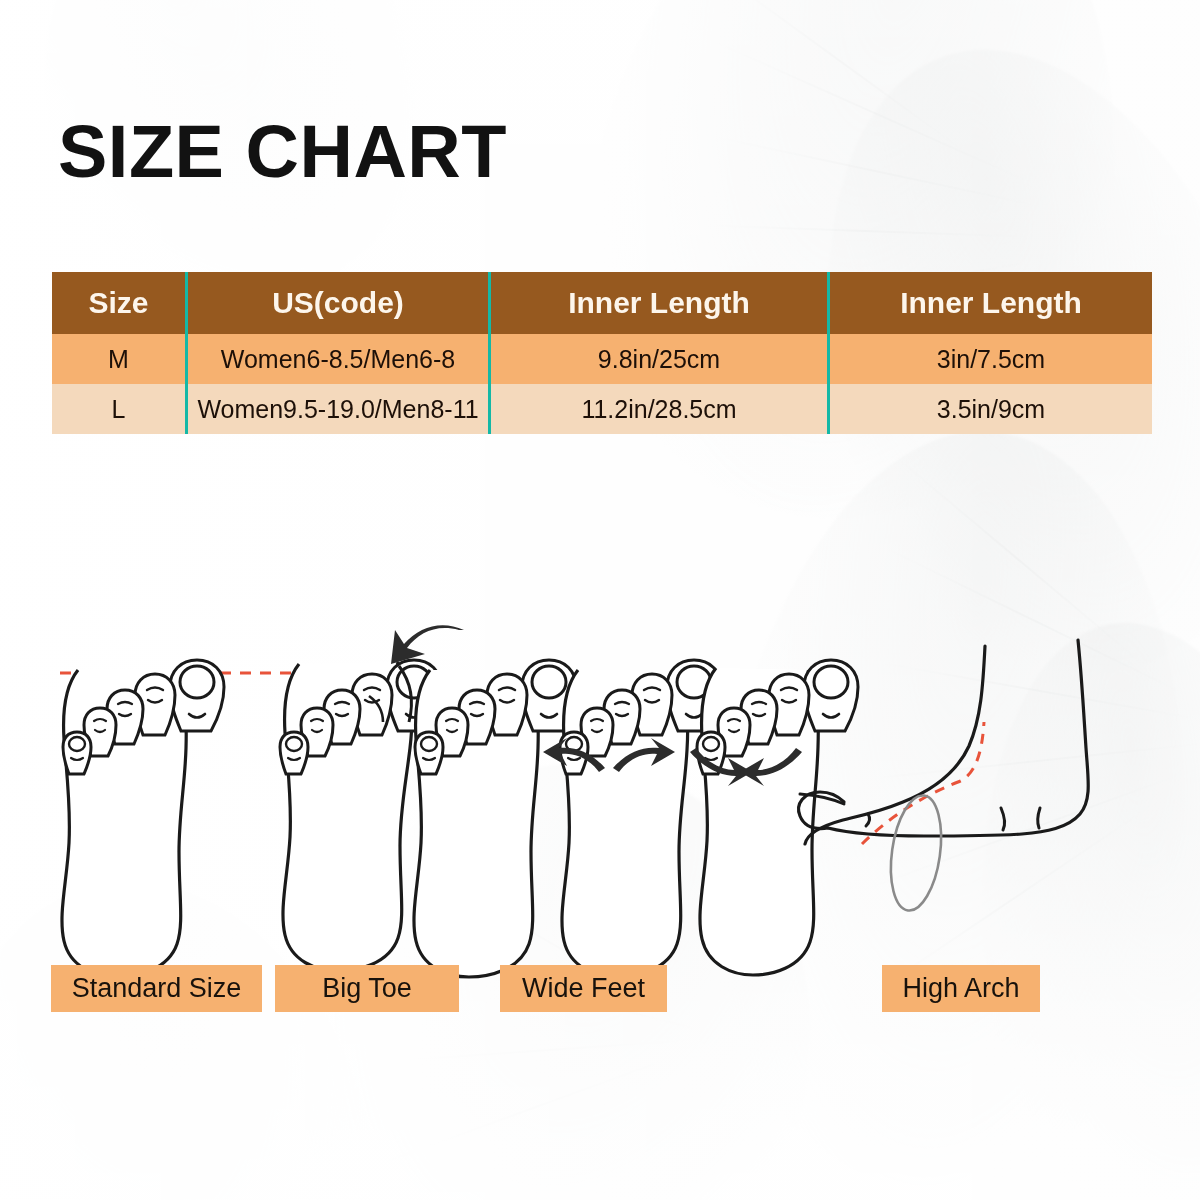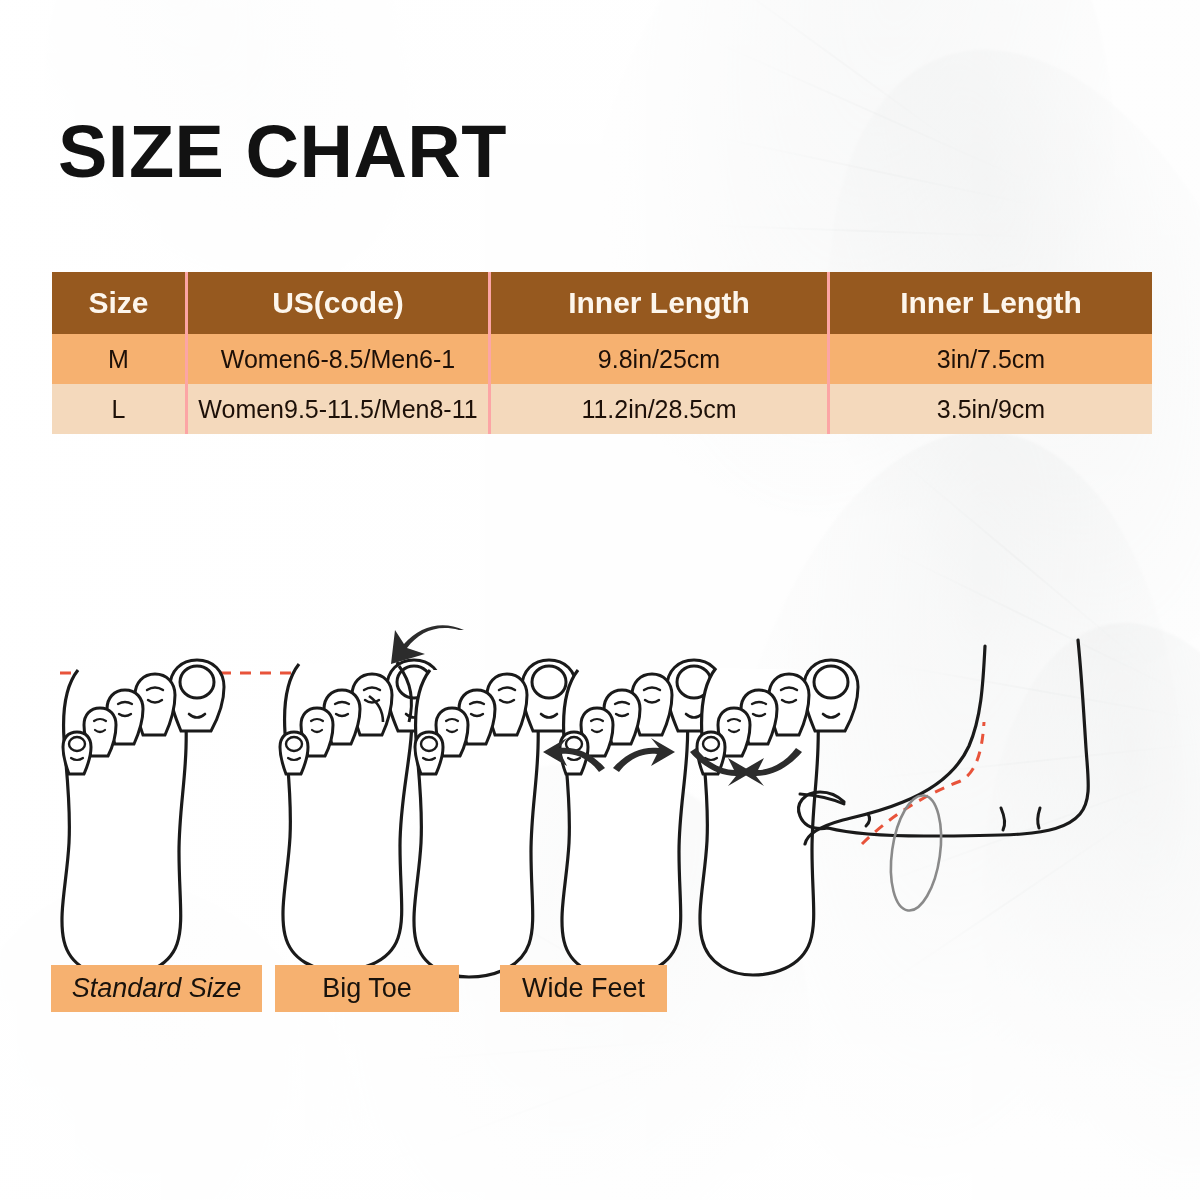--- a/index.html
+++ b/index.html
@@ -43,21 +43,21 @@
   }
 
   
   #size-table{
     position:absolute;left:52px;top:272px;width:1098px;
     border-collapse:separate;border-spacing:0;
     table-layout:fixed;
   }
   #size-table th,#size-table td{
     padding:0;margin:0;text-align:center;vertical-align:middle;
-    border-right:3px solid #fca5a5;
+    border-right:3px solid #14b8a6;
   }
   #size-table th:last-child,#size-table td:last-child{border-right:none;}
   #size-table thead th{
     height:62px;background:#96591f;color:#fdf6ec;
     font-size:30px;font-weight:bold;
   }
   #size-table tbody tr.row-m td{
     height:50px;background:#f6b170;color:#1d1008;font-size:25px;
   }
   #size-table tbody tr.row-l td{
@@ -82,21 +82,21 @@
   
   .label-box{
     position:absolute;
     background:#f6b170;
     color:#18120c;
     display:flex;align-items:center;justify-content:center;
     font-size:27px;
     height:47px;top:965px;
     white-space:nowrap;
   }
-  #lbl-standard{left:51px;width:211px;font-style:italic;}
+  #lbl-standard{left:51px;width:211px;}
   #lbl-bigtoe{left:275px;width:184px;text-align:center;}
   #lbl-wide{left:500px;width:167px;}
   #lbl-slim{left:668px;width:154px;}
   #lbl-higharch{left:882px;width:158px;}
 </style>
 </head>
 <body>
 
 <div id="root">
 
@@ -136,27 +136,27 @@
       <tr>
         <th class="col-size">Size</th>
         <th class="col-us">US(code)</th>
         <th class="col-len1">Inner Length</th>
         <th class="col-len2">Inner Length</th>
       </tr>
     </thead>
     <tbody>
       <tr class="row-m">
         <td>M</td>
-        <td>Women6-8.5/Men6-1</td>
+        <td>Women6-8.5/Men6-8</td>
         <td>9.8in/25cm</td>
         <td>3in/7.5cm</td>
       </tr>
       <tr class="row-l">
         <td>L</td>
-        <td>Women9.5-11.5/Men8-11</td>
+        <td>Women9.5-19.0/Men8-11</td>
         <td>11.2in/28.5cm</td>
         <td>3.5in/9cm</td>
       </tr>
     </tbody>
   </table>
 
 
   <div id="feet-area">
     <svg id="feet-svg" width="1200" height="380" viewBox="0 0 1200 380">
       <defs>
@@ -293,14 +293,15 @@
         <path d="M862 244 c26 -26 60 -48 96 -62 c16 -6 24 -26 26 -60" fill="none" stroke="#e8533a" stroke-width="3" stroke-dasharray="10 8"></path>
 
         <ellipse cx="916" cy="253" rx="24" ry="58" transform="rotate(8 916 253)" fill="none" stroke="#8a8a8a" stroke-width="2.6"></ellipse>
       </g>
     </svg>
   </div>
 
   <div class="label-box" id="lbl-standard">Standard Size</div>
   <div class="label-box" id="lbl-bigtoe">Big Toe</div>
   <div class="label-box" id="lbl-wide">Wide Feet</div>
+  <div class="label-box" id="lbl-higharch">High Arch</div>
 
 </div>
 
 </body></html>

